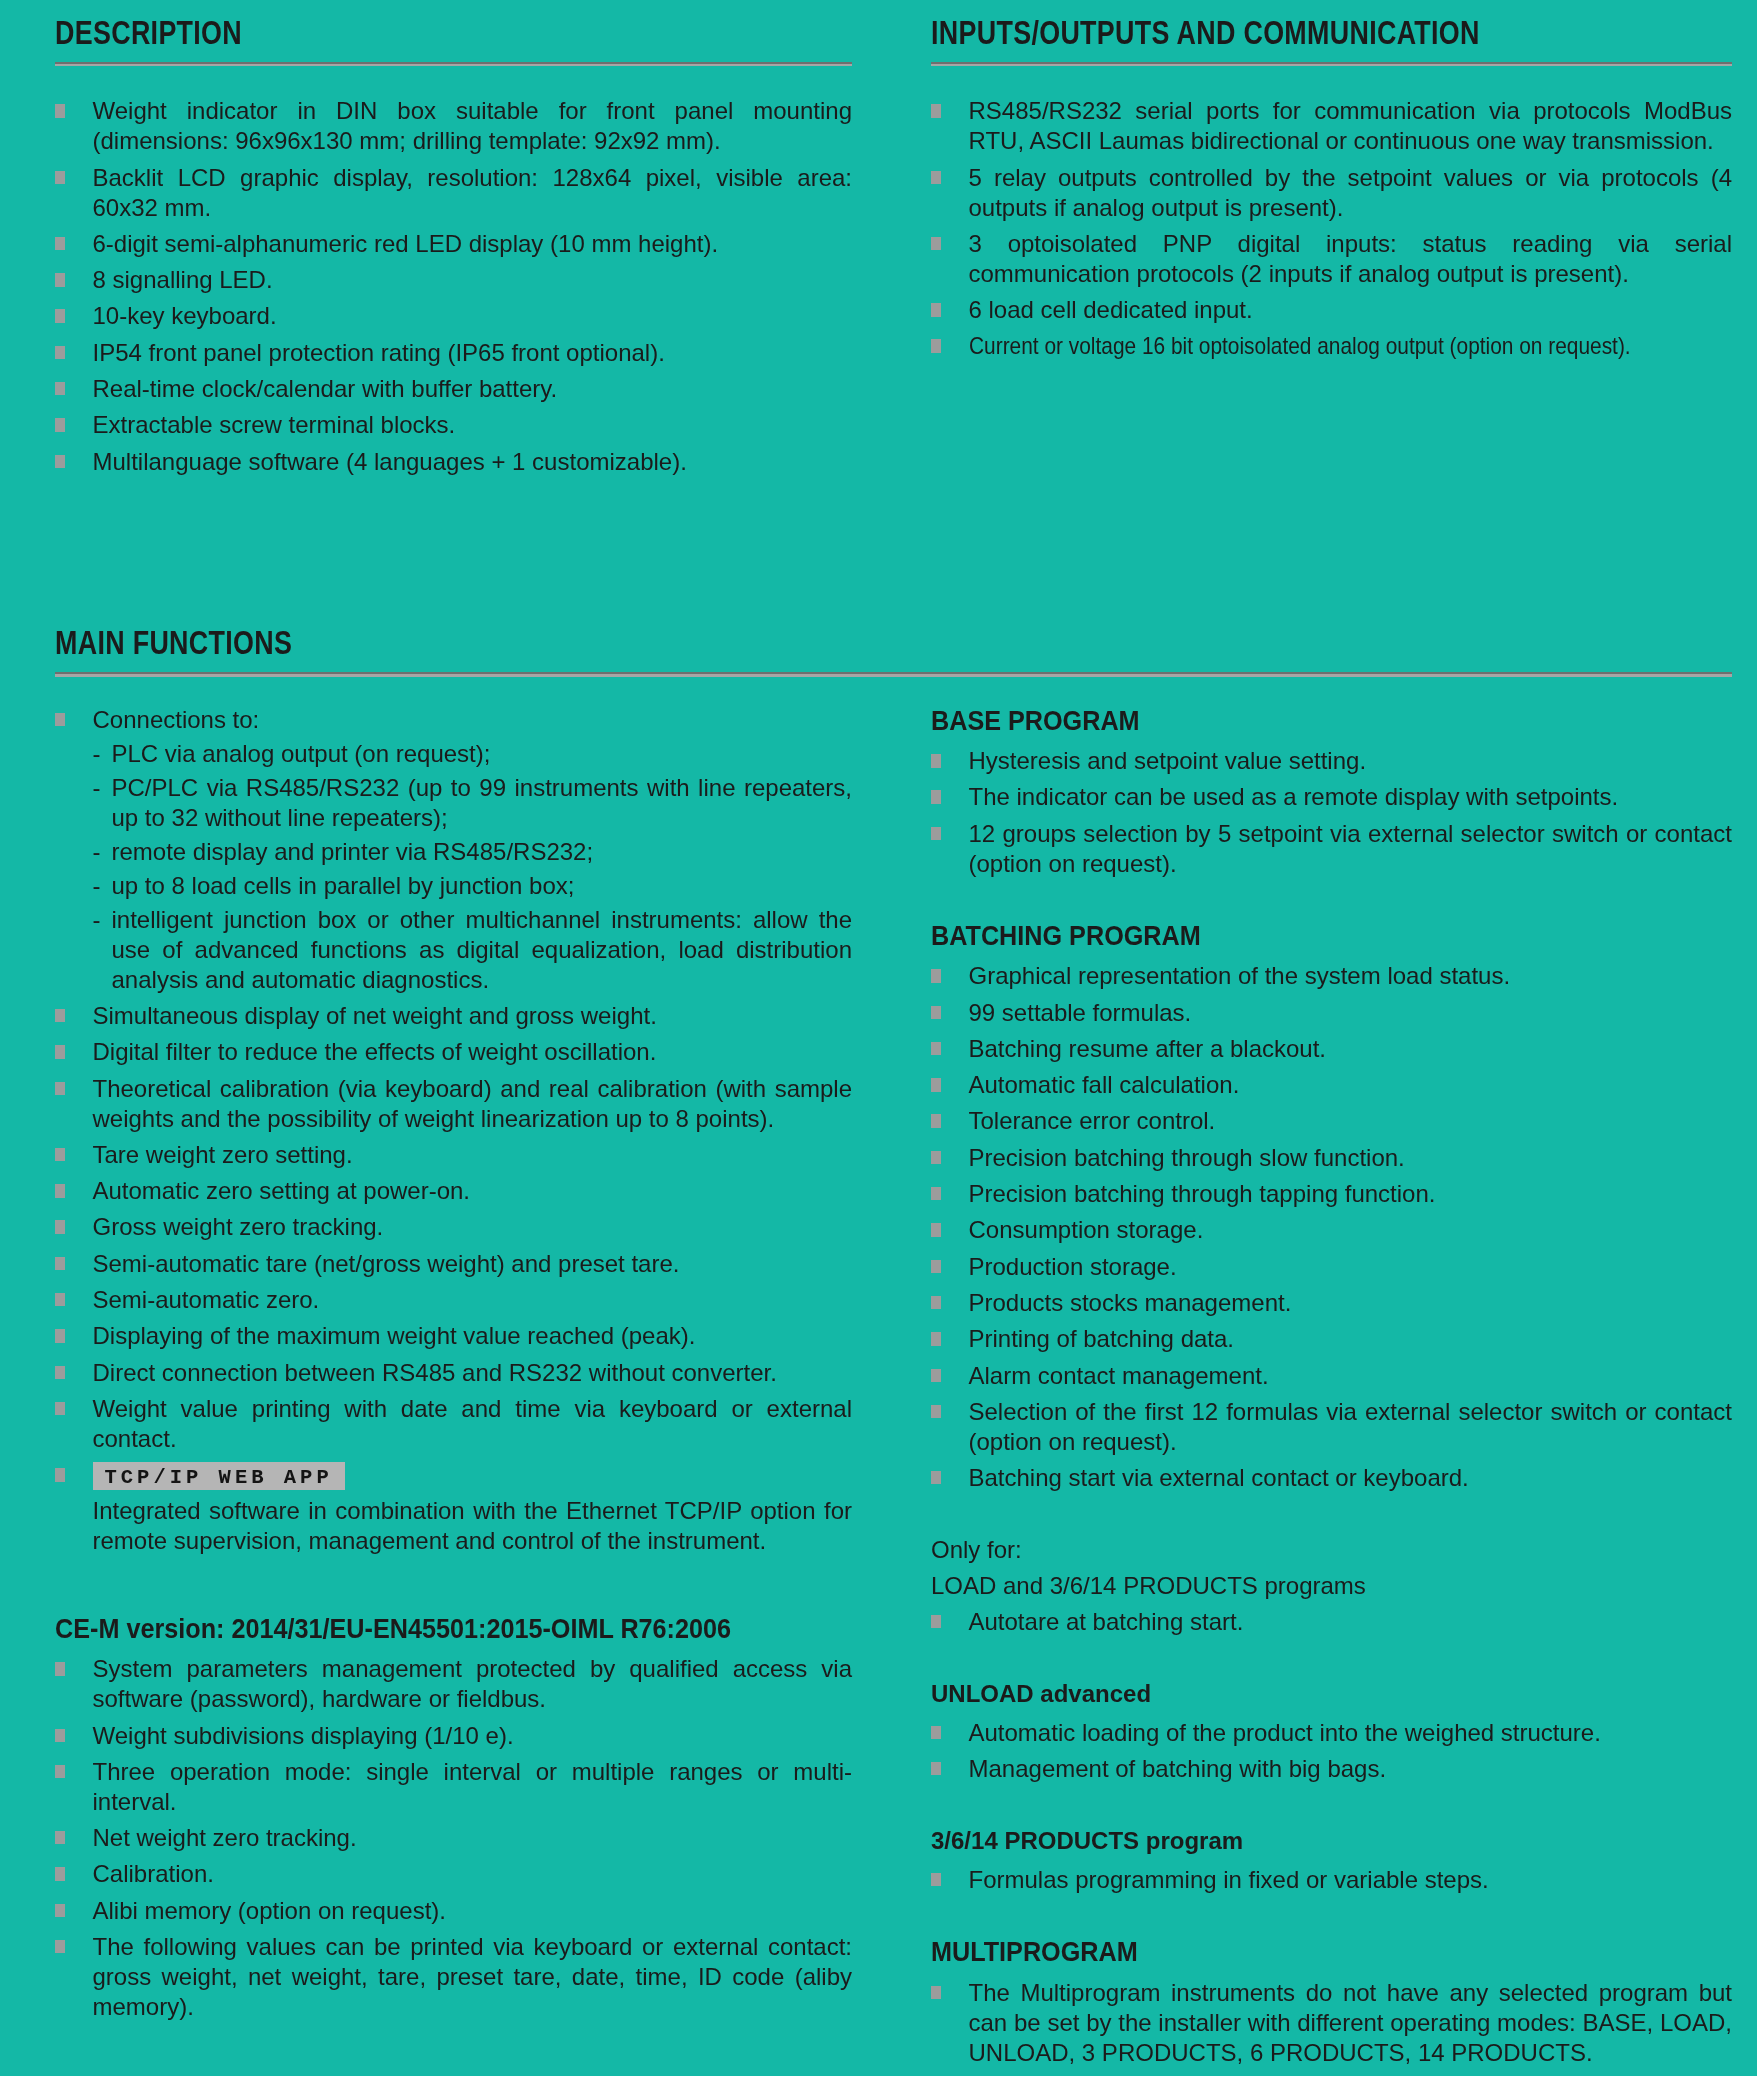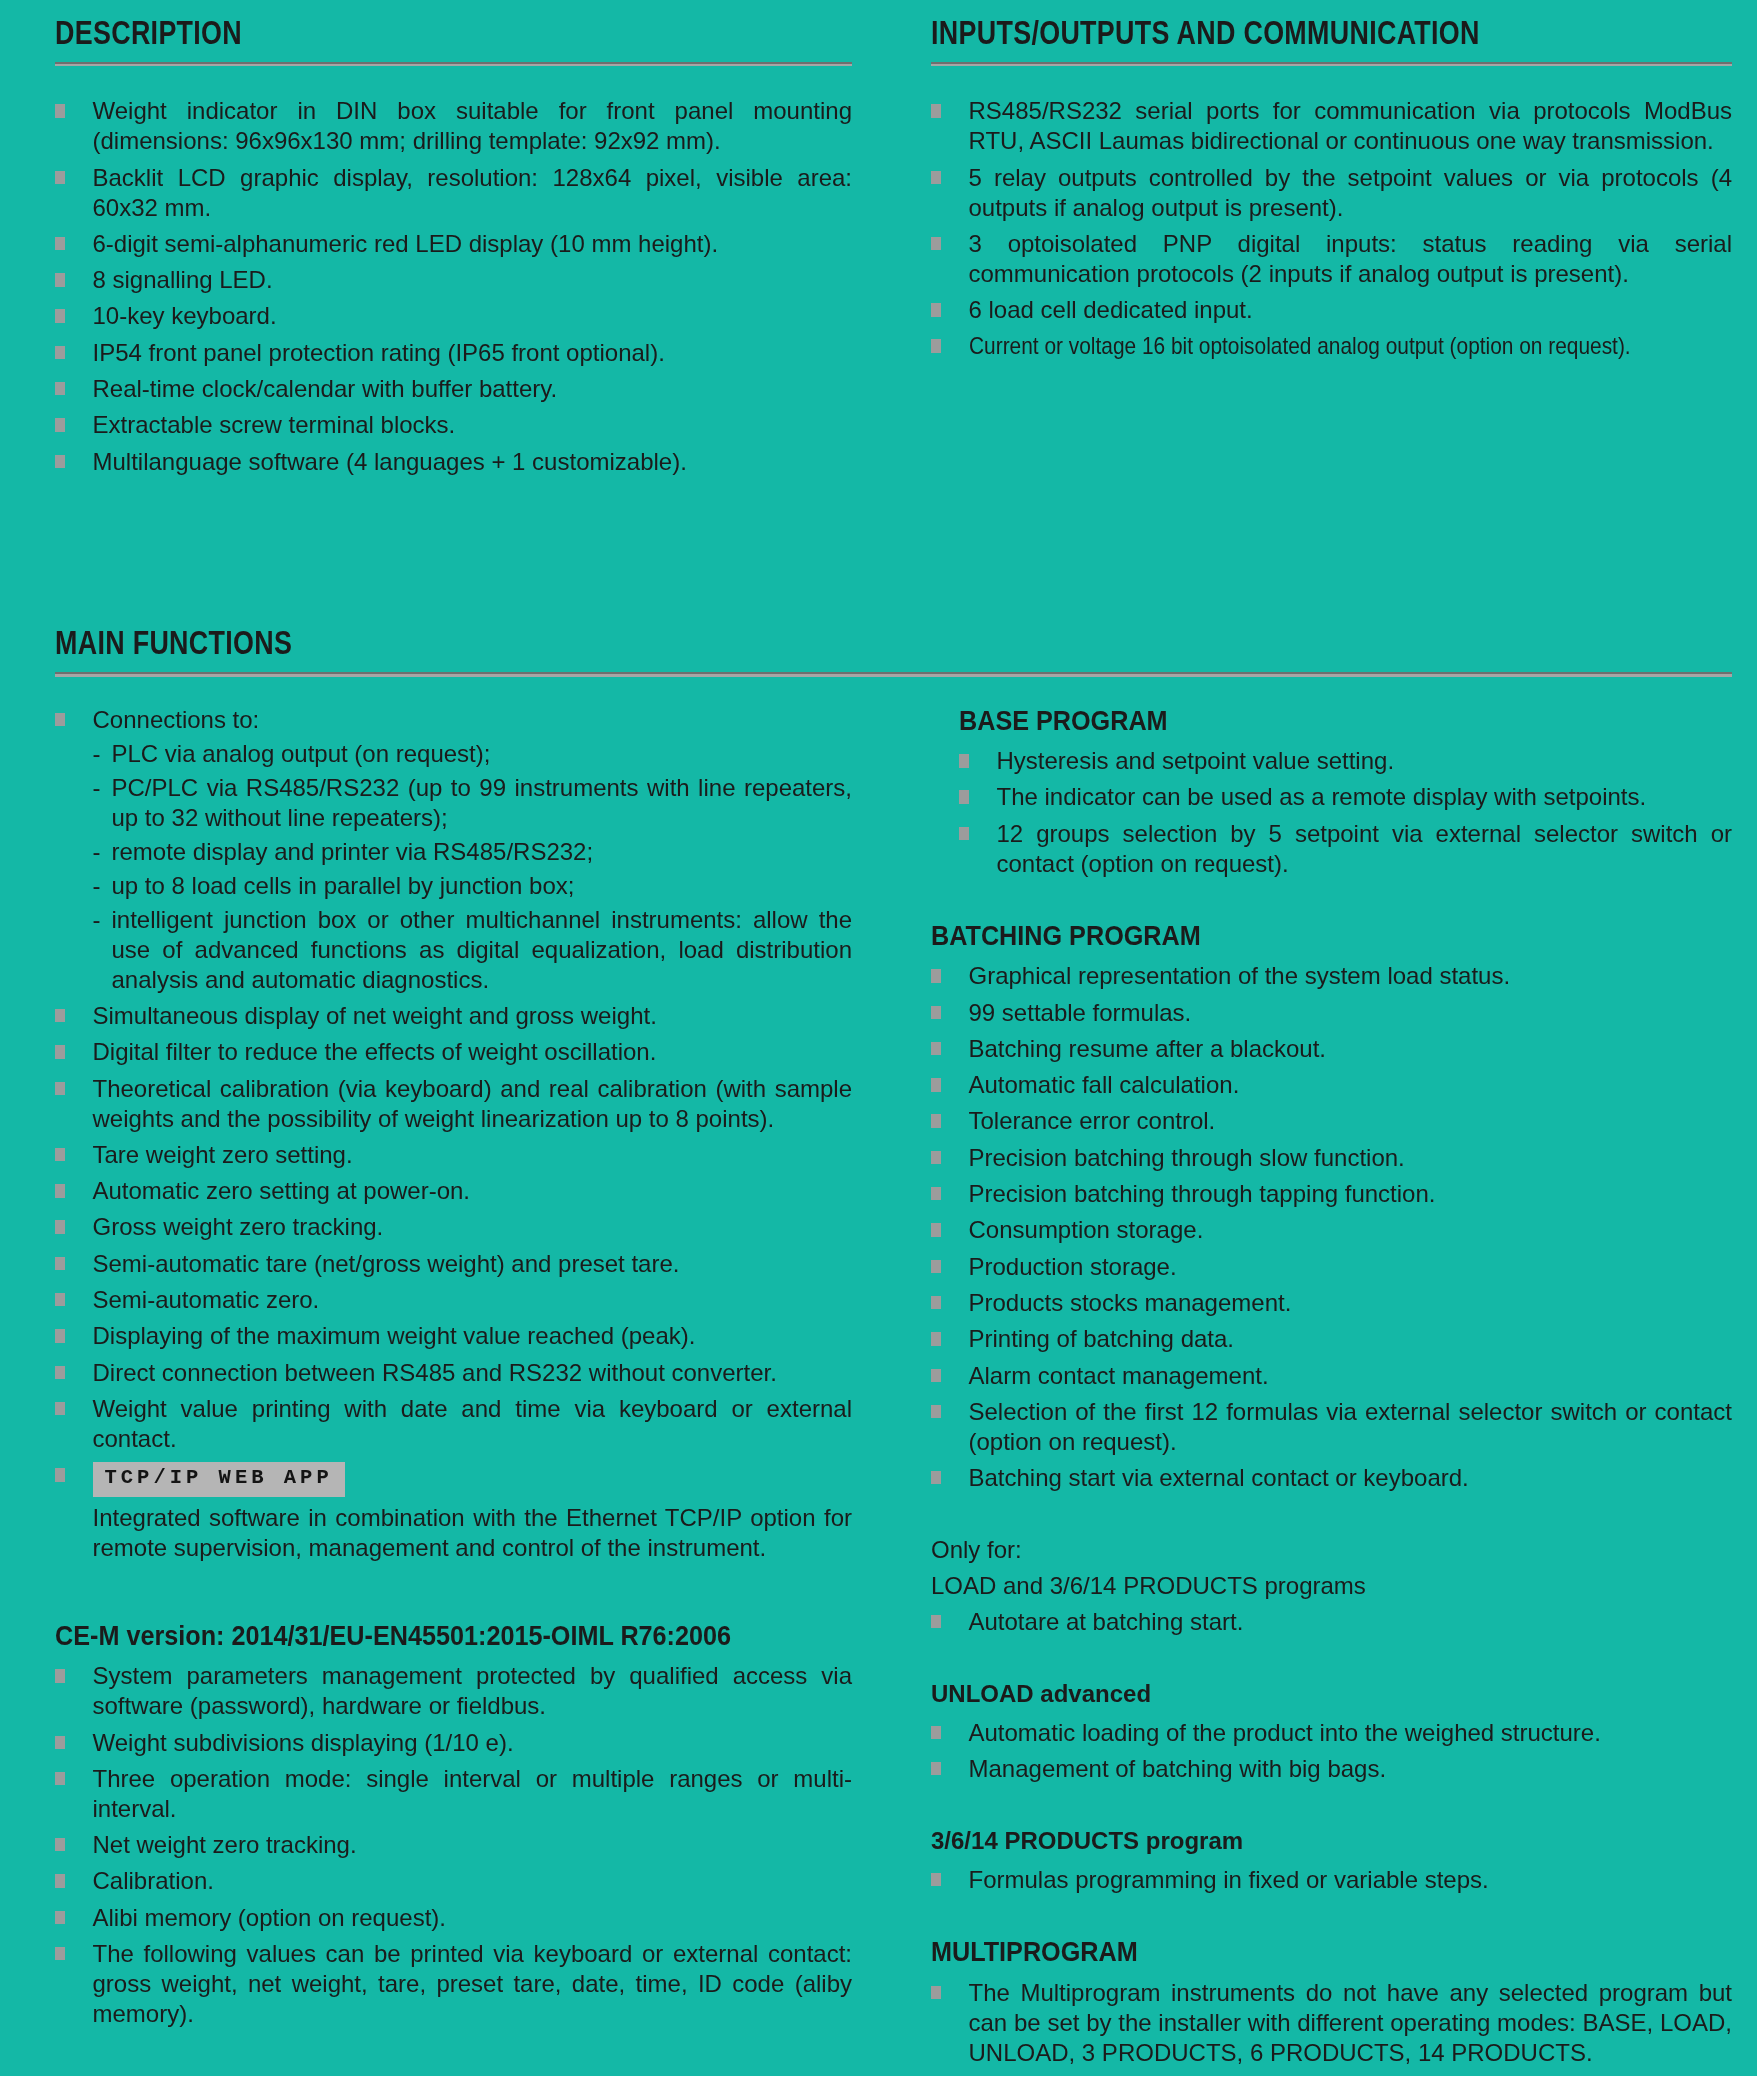--- a/index.html
+++ b/index.html
@@ -26,26 +26,26 @@
   .dt { flex:1; text-align:justify; }
   .squeeze { white-space:nowrap; display:inline-block; transform:scaleX(0.87); transform-origin:left center; }
   .sub-head { font-weight:700; font-size:28px; line-height:32px; white-space:nowrap;
     transform:scaleX(0.9); transform-origin:left center; margin-bottom:9.5px; }
   .plain-head { font-size:24px; line-height:32px; margin-bottom:8px; }
   .of-line { line-height:32px; margin-bottom:4px; }
   .of-label { }
   #main-section { margin-top:140px; }
   .cols { margin-top:28px; }
   .block { margin-top:41px; }
-  .blocks .block:first-child { margin-top:0;margin-left:28px; }
+  .blocks .block:first-child { margin-top:0; }
   .cem { margin-top:57px; }
   .badge {
     display:inline-block; background:#b5b5b5; color:#141414;
     font-family:"Liberation Mono",monospace; font-weight:700; font-size:20.5px;
-    letter-spacing:4px; line-height:24px; padding:4px 12px 7px; margin-bottom:5.5px;
+    letter-spacing:4px; line-height:24px; padding:4px 12px 0; margin-bottom:5.5px;
   }
   .tcp-text { text-align:justify; }
 </style>
 </head>
 <body>
 
 <div class="page">
 
   <div class="two-col">
 

